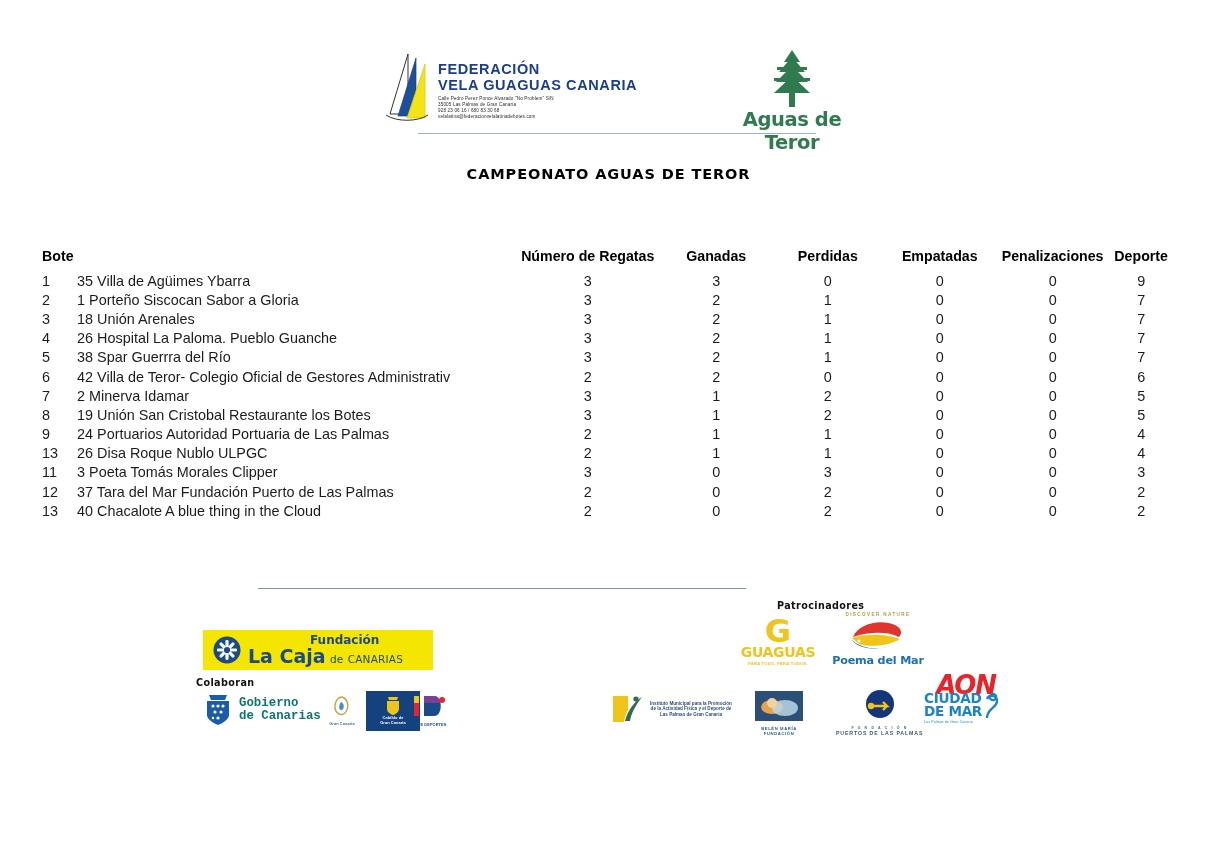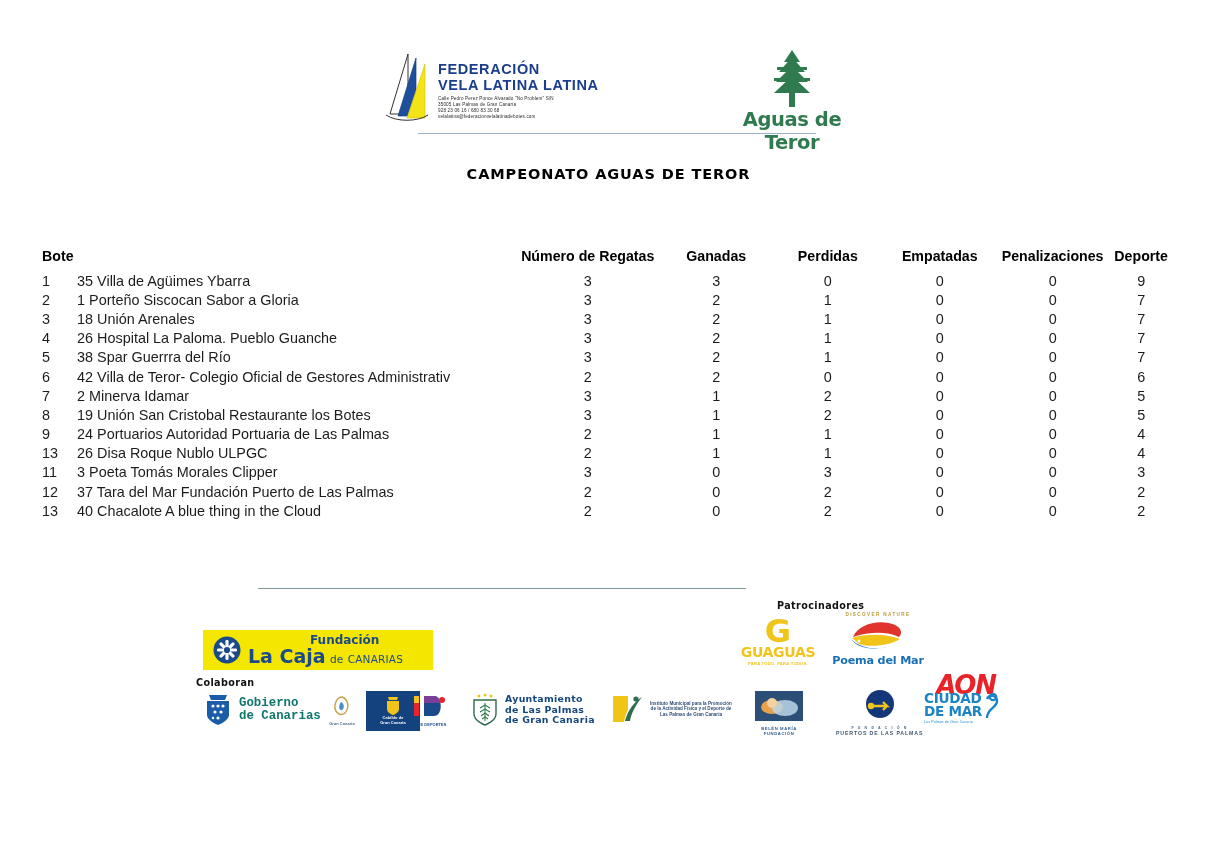--- a/index.html
+++ b/index.html
@@ -328,21 +328,21 @@
 
   <div class="fvlc-block">
     <svg class="sails" viewBox="0 0 52 72">
       <path d="M30 2 L12 62 L30 62 Z" fill="#ffffff" stroke="#333" stroke-width="1"></path>
       <path d="M38 6 L20 64 L38 64 Z" fill="#1d4f9c" stroke="#16407f" stroke-width="0.7"></path>
       <path d="M47 12 L29 66 L47 66 Z" fill="#f3e317" stroke="#d8c713" stroke-width="0.7"></path>
       <path d="M8 63 C18 70, 40 70, 50 63" fill="none" stroke="#333" stroke-width="1"></path>
     </svg>
     <div class="fvlc-text">
       <div class="fvlc-line1">FEDERACIÓN</div>
-      <div class="fvlc-line2">VELA LATINA LATINA</div>
+      <div class="fvlc-line2">VELA GUAGUAS CANARIA</div>
       <div class="fvlc-contact">
         <div>Calle Pedro Perez Ponce Alvarado "No Problem" S/N</div>
         <div>35005 Las Palmas de Gran Canaria</div>
         <div>928 23 06 16 /  680 83 30 68</div>
         <div>velalatina@federacionvelalatinadebotes.com</div>
       </div>
     </div>
   </div>
 
   <div class="teror-block">
@@ -615,39 +615,20 @@
     <svg width="40" height="24" viewBox="0 0 40 24">
       <rect x="2" y="2" width="5" height="20" fill="#e8232a"></rect>
       <rect x="2" y="2" width="5" height="7" fill="#f0c419"></rect>
       <path d="M12 2 h10 c9 0 9 20 0 20 h-10 Z" fill="#1b4a8a"></path>
       <path d="M12 2 h10 c4 0 6 4 6 7 h-16 Z" fill="#7c3f98"></path>
       <circle cx="30" cy="6" r="3" fill="#e8232a"></circle>
     </svg>
     <div class="cap" style="color:#1b4a8a;">DE DEPORTES</div>
   </div>
 
-  <div class="ayto">
-    <svg width="30" height="36" viewBox="0 0 30 36">
-      <path d="M4 8 h22 v14 c0 7 -11 11 -11 11 S4 29 4 22 Z" fill="#ffffff" stroke="#2f6b4f" stroke-width="1.4"></path>
-      <g fill="#f0c419">
-          <circle cx="9" cy="4" r="1.5"></circle>
-          <circle cx="15" cy="3" r="1.5"></circle>
-          <circle cx="21" cy="4" r="1.5"></circle>
-        </g>
-      <g stroke="#2f7a4e" stroke-width="1.1" fill="none">
-        <path d="M15 11 v18"></path>
-        <path d="M15 13 l-5 3 M15 13 l5 3 M15 17 l-5 3 M15 17 l5 3 M15 21 l-4 3 M15 21 l4 3 M15 25 l-3 2 M15 25 l3 2"></path>
-      </g>
-    </svg>
-    <div class="ayto-text">
-      <div>Ayuntamiento</div>
-      <div>de  Las  Palmas</div>
-      <div>de Gran Canaria</div>
-    </div>
-  </div>
 
   <div class="impd">
     <svg width="34" height="34" viewBox="0 0 34 34">
       <rect x="1" y="4" width="15" height="26" fill="#f0c419"></rect>
       <path d="M12 30 C14 18, 20 10, 30 4 C24 14, 20 22, 19 30 Z" fill="#ffffff"></path>
       <path d="M13 29 C16 18, 22 10, 30 5 C23 14, 19 22, 18 29 Z" fill="#2f6b4f"></path>
       <circle cx="24" cy="7" r="2.6" fill="#2f6b4f"></circle>
     </svg>
     <div class="impd-text">
       <div>Instituto Municipal para la Promoción</div>

